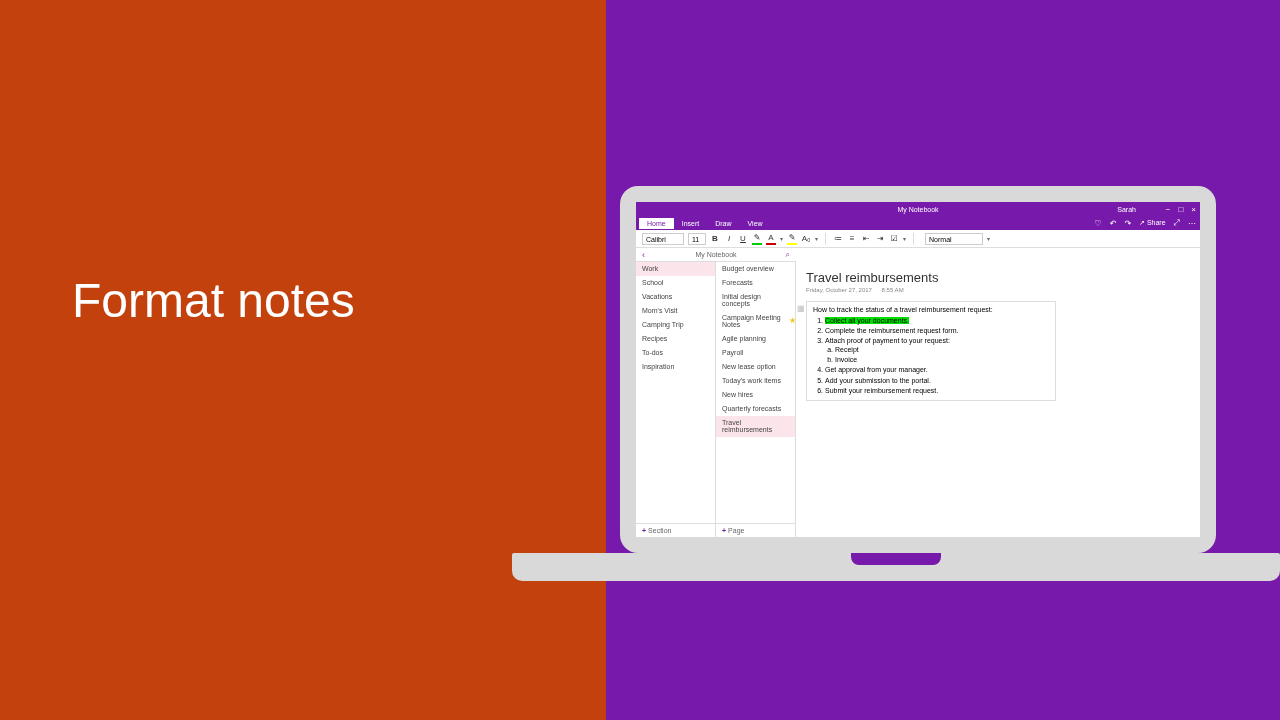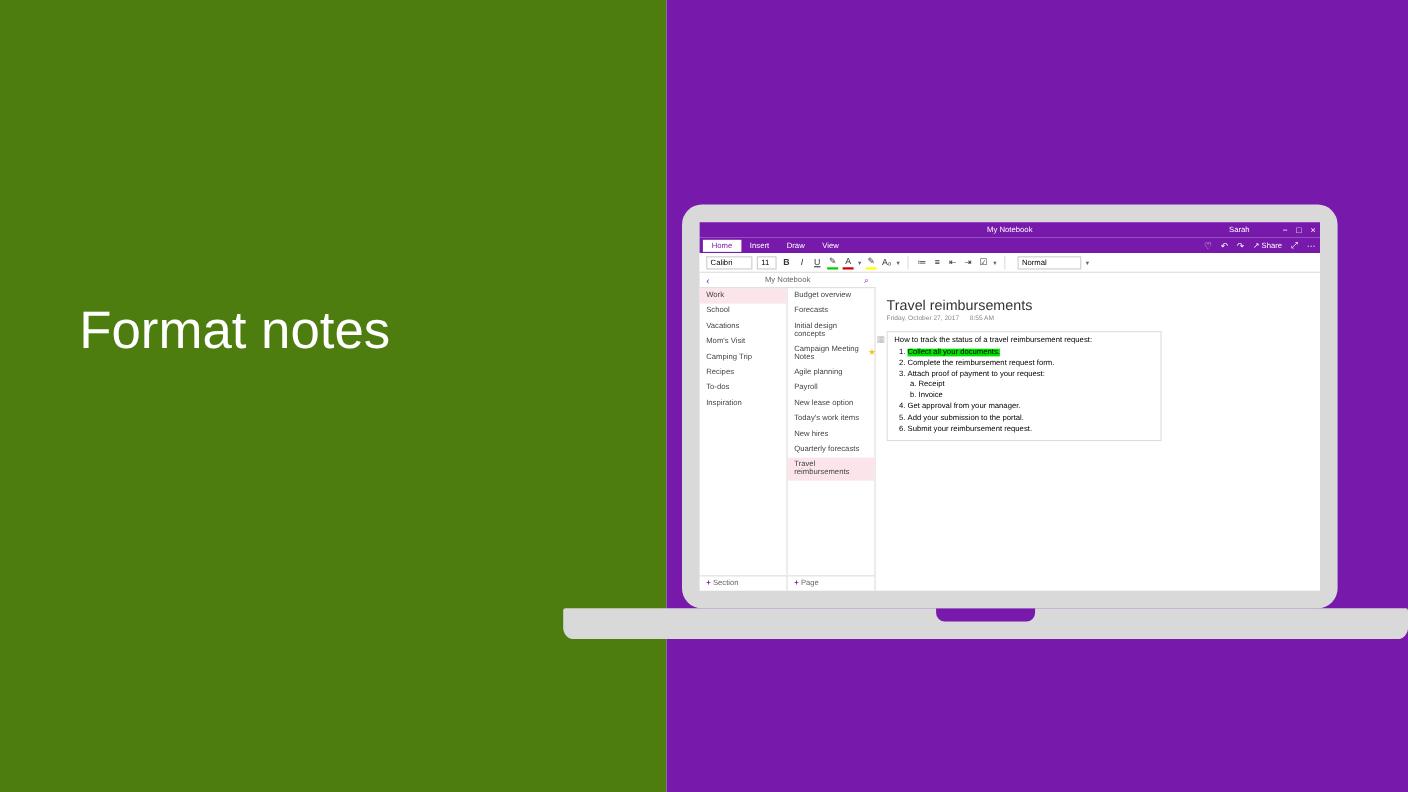--- a/index.html
+++ b/index.html
@@ -1,17 +1,17 @@
 <!DOCTYPE html>
 <html><head>
 <meta charset="utf-8">
 <style>
 * { box-sizing: border-box; margin: 0; padding: 0; }
 body { width: 1280px; height: 720px; overflow: hidden; font-family: "Segoe UI", sans-serif; position: relative; }
-.left-panel { position: absolute; left: 0; top: 0; width: 606px; height: 720px; background: #4d7c0f; display: flex; align-items: center; }
+.left-panel { position: absolute; left: 0; top: 0; width: 606px; height: 720px; background: #c2410c; display: flex; align-items: center; }
 .slide-title { color: #fff; font-size: 48px; font-weight: 300; padding-left: 72px; margin-top: -120px; }
 .right-panel { position: absolute; left: 606px; top: 0; width: 674px; height: 720px; background: #7719aa; }
 .laptop-base { position: absolute; left: 512px; top: 553px; width: 768px; height: 28px; background: #d9d9d9; border-radius: 2px 2px 10px 10px; }
 .laptop-notch { position: absolute; left: 50%; transform: translateX(-50%); top: 0; width: 90px; height: 12px; background: #7719aa; border-radius: 0 0 8px 8px; }
 .laptop-frame { position: absolute; left: 620px; top: 186px; width: 596px; height: 367px; background: #d9d9d9; border-radius: 18px; }
 .screen { position: absolute; left: 16px; top: 16px; right: 16px; bottom: 16px; background: #fff; display: flex; flex-direction: column; font-size: 7px; }
 .titlebar { height: 14px; background: #7719aa; color: #fff; display: flex; align-items: center; position: relative; }
 .tb-title { position: absolute; left: 50%; transform: translateX(-50%); font-size: 7px; }
 .tb-user { position: absolute; right: 64px; font-size: 7px; }
 .tb-ctrl { position: absolute; right: 4px; display: flex; gap: 8px; font-size: 8px; }

